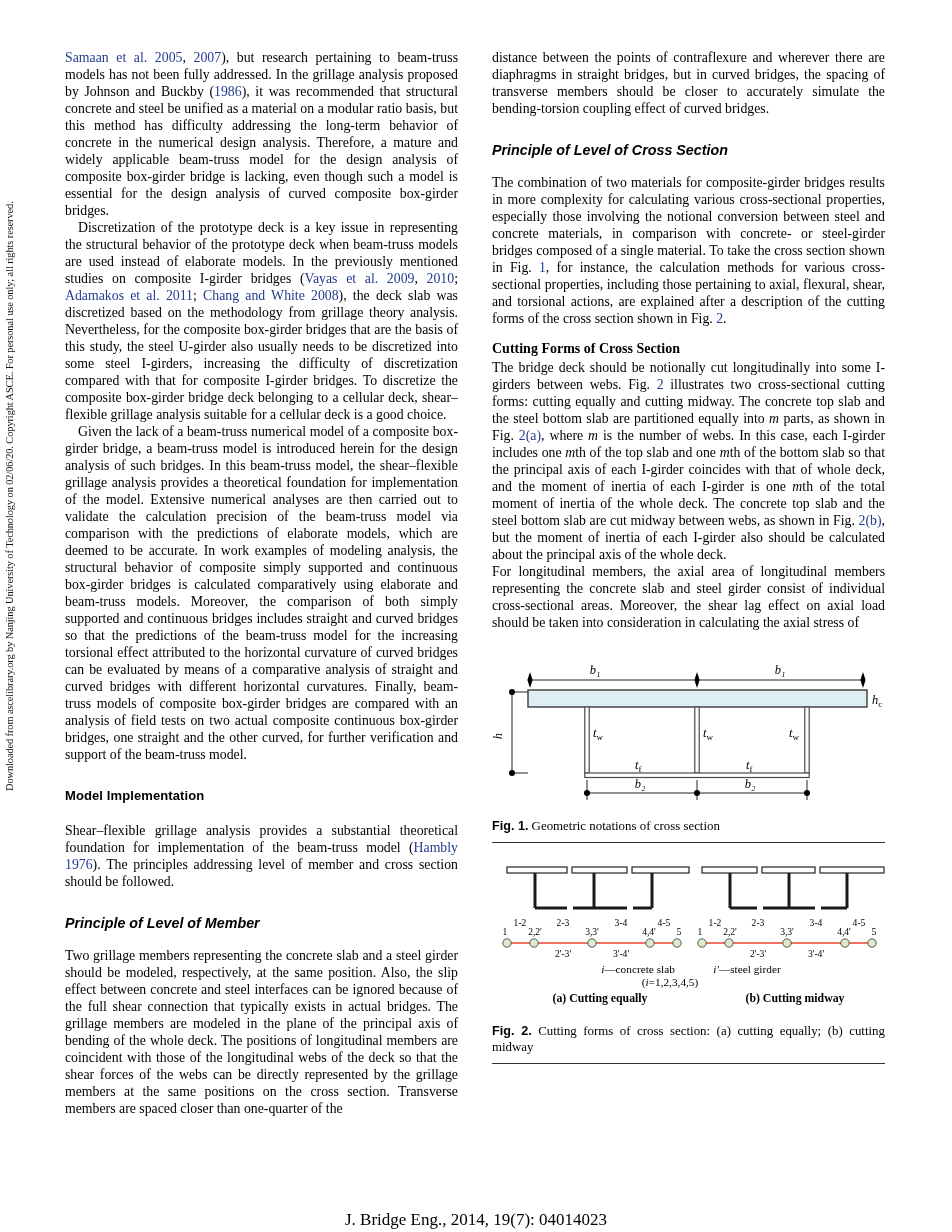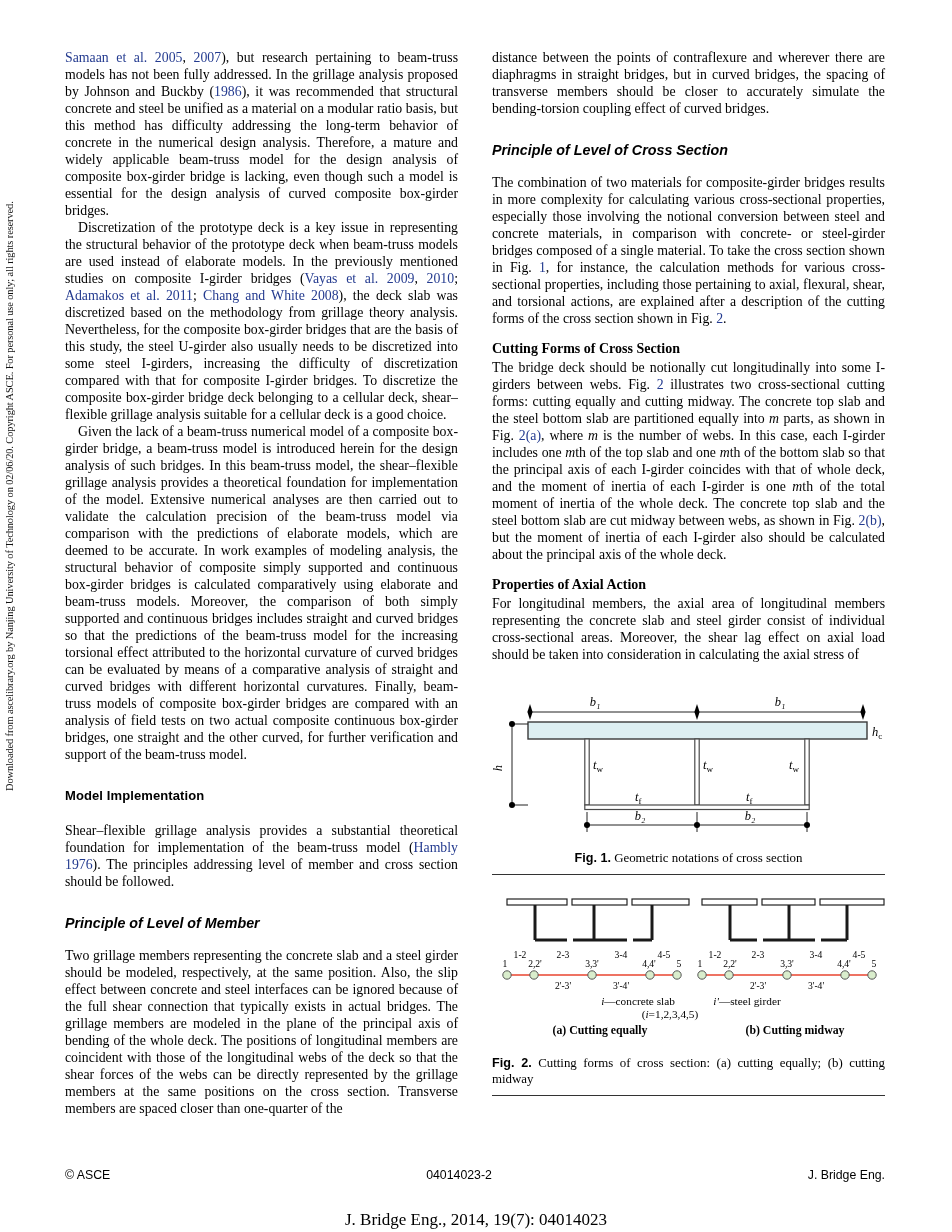--- a/index.html
+++ b/index.html
@@ -18,21 +18,21 @@
   p.body{font-size:13.8px;line-height:17px;text-align:justify;margin:0;}
   p.ind{text-indent:13px;}
   .link{color:var(--link-blue);}
   h1.sec{font-family:"Liberation Sans",sans-serif;font-weight:bold;font-size:13px;
          margin:25px 0 19px 0;letter-spacing:0.1px;}
   h2.sub{font-family:"Liberation Sans",sans-serif;font-weight:bold;font-style:italic;
          font-size:14.3px;margin:25px 0 16px 0;}
   h3.subsub{font-family:"Liberation Serif",serif;font-weight:bold;font-size:14px;margin:14px 0 2px 0;}
   .figure{margin-top:9px;}
   .figcap{font-size:12.9px;line-height:16.5px;margin:2px 0 0 0;}
-  .figcap.center{text-align:center;}
+  .figcap.center{}
   .figcap.justify{text-align:justify;}
   .figcap .fl{font-family:"Liberation Sans",sans-serif;font-weight:bold;font-size:12.6px;}
   hr.figrule{border:none;border-top:1.2px solid #333;margin:7px 0 12px 0;}
   .footer{position:absolute;left:65px;top:1168px;width:820px;display:flex;justify-content:space-between;
           font-family:"Liberation Sans",sans-serif;font-size:12.3px;color:#000;}
   .bottomline{position:absolute;left:0;top:1210px;width:952px;text-align:center;
               font-size:17px;color:#000;}
   svg .dimline{stroke:#222;stroke-width:1;}
   svg .dimdot{fill:#000;}
   svg .weblab{font-style:italic;font-size:12.5px;font-family:"Liberation Serif",serif;}
@@ -59,21 +59,20 @@
       <h2 class="sub">Principle of Level of Member</h2>
       <p class="body">Two grillage members representing the concrete slab and a steel girder should be modeled, respectively, at the same position. Also, the slip effect between concrete and steel interfaces can be ignored because of the full shear connection that typically exists in actual bridges. The grillage members are modeled in the plane of the principal axis of bending of the whole deck. The positions of longitudinal members are coincident with those of the longitudinal webs of the deck so that the shear forces of the webs can be directly represented by the grillage members at the same positions on the cross section. Transverse members are spaced closer than one-quarter of the</p>
     </div>
 
     <div class="col">
       <p class="body">distance between the points of contraflexure and wherever there are diaphragms in straight bridges, but in curved bridges, the spacing of transverse members should be closer to accurately simulate the bending-torsion coupling effect of curved bridges.</p>
       <h2 class="sub">Principle of Level of Cross Section</h2>
       <p class="body">The combination of two materials for composite-girder bridges results in more complexity for calculating various cross-sectional properties, especially those involving the notional conversion between steel and concrete materials, in comparison with concrete- or steel-girder bridges composed of a single material. To take the cross section shown in Fig. <span class="link">1</span>, for instance, the calculation methods for various cross-sectional properties, including those pertaining to axial, flexural, shear, and torsional actions, are explained after a description of the cutting forms of the cross section shown in Fig. <span class="link">2</span>.</p>
       <h3 class="subsub">Cutting Forms of Cross Section</h3>
       <p class="body">The bridge deck should be notionally cut longitudinally into some I-girders between webs. Fig. <span class="link">2</span> illustrates two cross-sectional cutting forms: cutting equally and cutting midway. The concrete top slab and the steel bottom slab are partitioned equally into <i>m</i> parts, as shown in Fig. <span class="link">2(a)</span>, where <i>m</i> is the number of webs. In this case, each I-girder includes one <i>m</i>th of the top slab and one <i>m</i>th of the bottom slab so that the principal axis of each I-girder coincides with that of whole deck, and the moment of inertia of each I-girder is one <i>m</i>th of the total moment of inertia of the whole deck. The concrete top slab and the steel bottom slab are cut midway between webs, as shown in Fig. <span class="link">2(b)</span>, but the moment of inertia of each I-girder also should be calculated about the principal axis of the whole deck.</p>
-      <h3 class="subsub">Properties of Axial Action</h3>
       <p class="body">For longitudinal members, the axial area of longitudinal members representing the concrete slab and steel girder consist of individual cross-sectional areas. Moreover, the shear lag effect on axial load should be taken into consideration in calculating the axial stress of</p>
 
       <div class="figure">
         <svg width="394" height="172" viewBox="0 0 394 172">
 
           <g>
             <line class="dimline" x1="38" y1="40" x2="371" y2="40"></line>
             <polygon class="dimdot" points="38,32 40.6,40 38,48 35.4,40"></polygon>
             <polygon class="dimdot" points="205,32 207.6,40 205,48 202.4,40"></polygon>
             <polygon class="dimdot" points="371,32 373.6,40 371,48 368.4,40"></polygon>
@@ -210,21 +209,16 @@
         </svg>
         <div class="figcap justify" style="margin-top:14px">
           <span class="fl">Fig. 2.</span><span> Cutting forms of cross section: (a) cutting equally; (b) cutting midway</span>
         </div>
         <hr class="figrule">
       </div>
 
     </div>
   </div>
 
-  <div class="footer">
-    <span>© ASCE</span>
-    <span>04014023-2</span>
-    <span>J. Bridge Eng.</span>
-  </div>
 
   <div class="bottomline">J. Bridge Eng., 2014, 19(7): 04014023</div>
 
 </div>
 
 </body></html>

